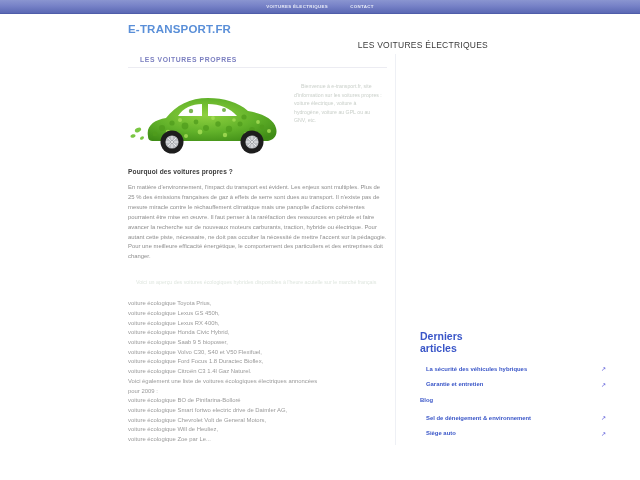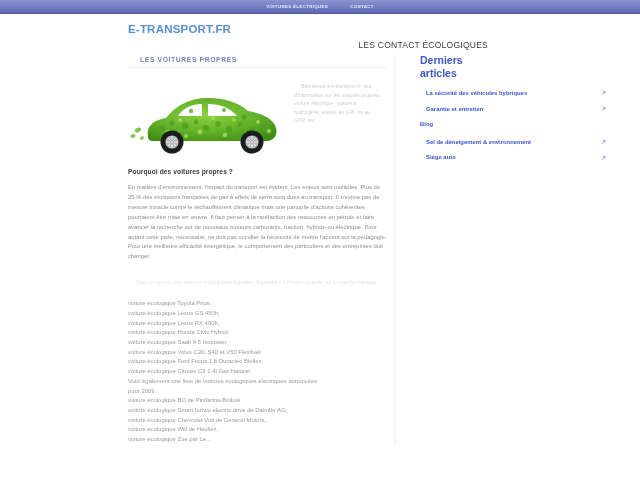--- a/index.html
+++ b/index.html
@@ -66,21 +66,21 @@
     top: 2px;
     color: #3a3a3a;
     font-size: 8.5px;
     letter-spacing: 0.25px;
     white-space: nowrap;
   }
 
   
   .main {
     display: flex;
-    align-items: flex-start;
+    align-items: flex-end;
     padding-left: 128px;
     padding-right: 10px;
     box-sizing: border-box;
   }
 
   .content {
     width: 268px;
     box-sizing: border-box;
     border-right: 1px solid #eef0f5;
     padding-right: 8px;
@@ -200,21 +200,21 @@
 <div class="topbar">
   <a href="#" class="nav-item">VOITURES ÉLECTRIQUES</a>
   <a href="#" class="nav-item">CONTACT</a>
 </div>
 
 <div class="page">
 
   <div class="header">
     <div class="logo">E-TRANSPORT.FR</div>
     <div class="tagline-row">
-      <div class="tagline">LES CONTACT ÉCOLOGIQUES</div>
+      <div class="tagline">LES VOITURES ÉLECTRIQUES</div>
     </div>
   </div>
 
   <div class="main">
 
     <div class="content">
 
       <div class="section-tab">LES VOITURES PROPRES</div>
 
       <div class="hero">

